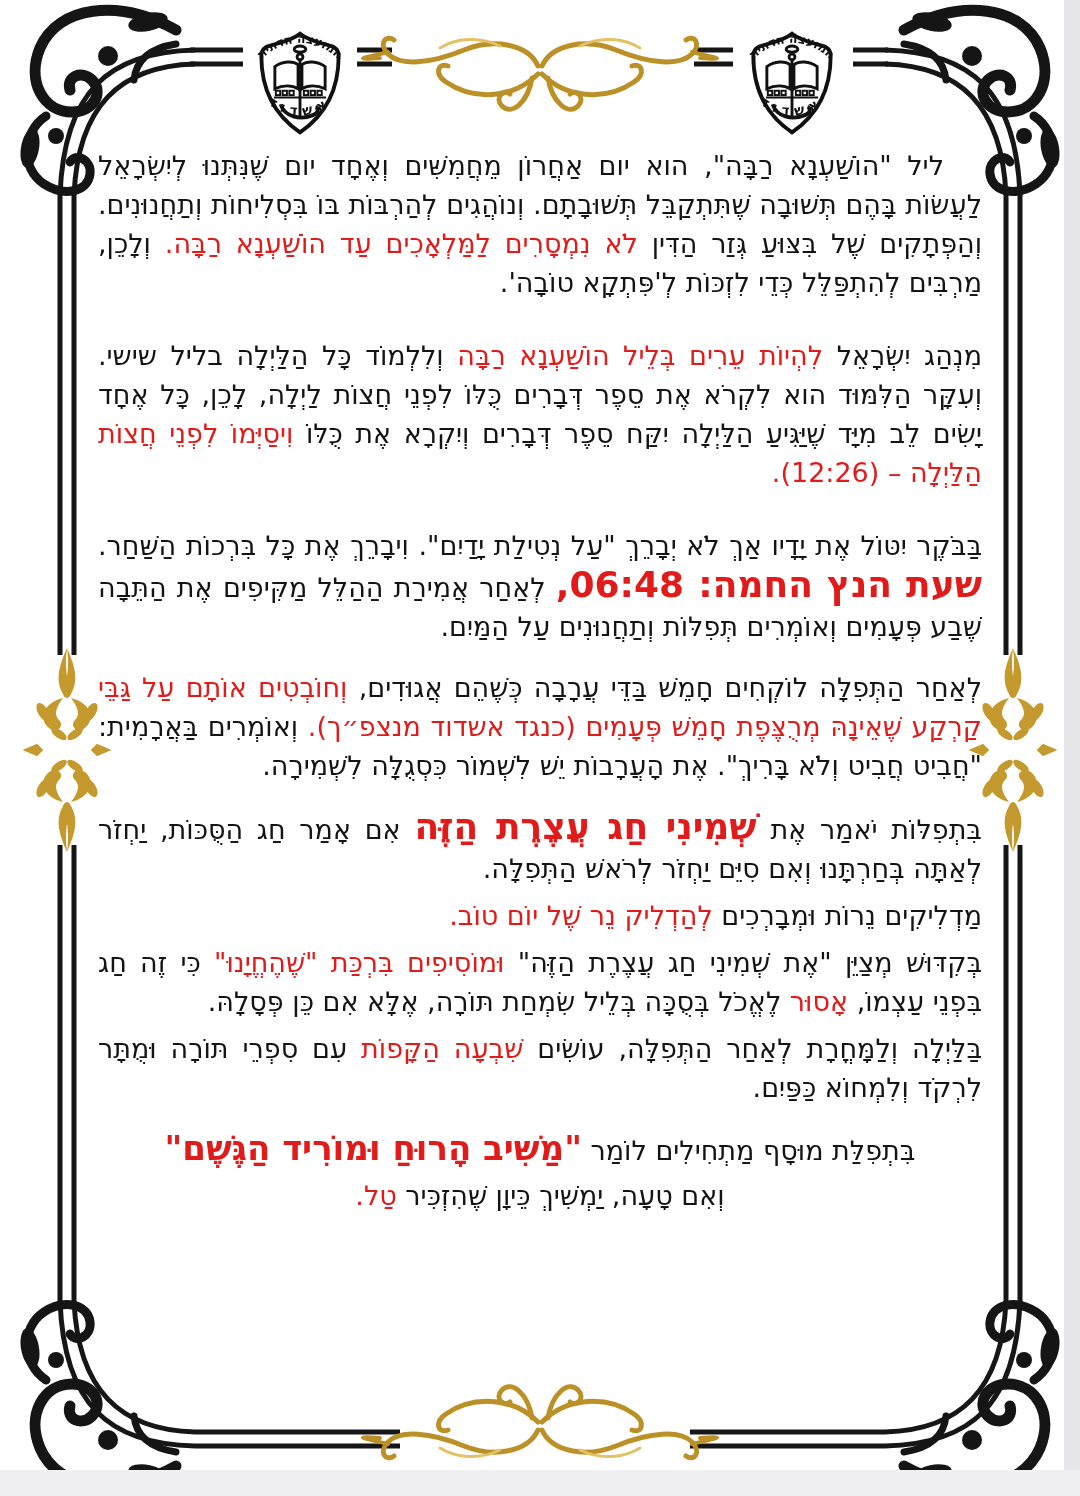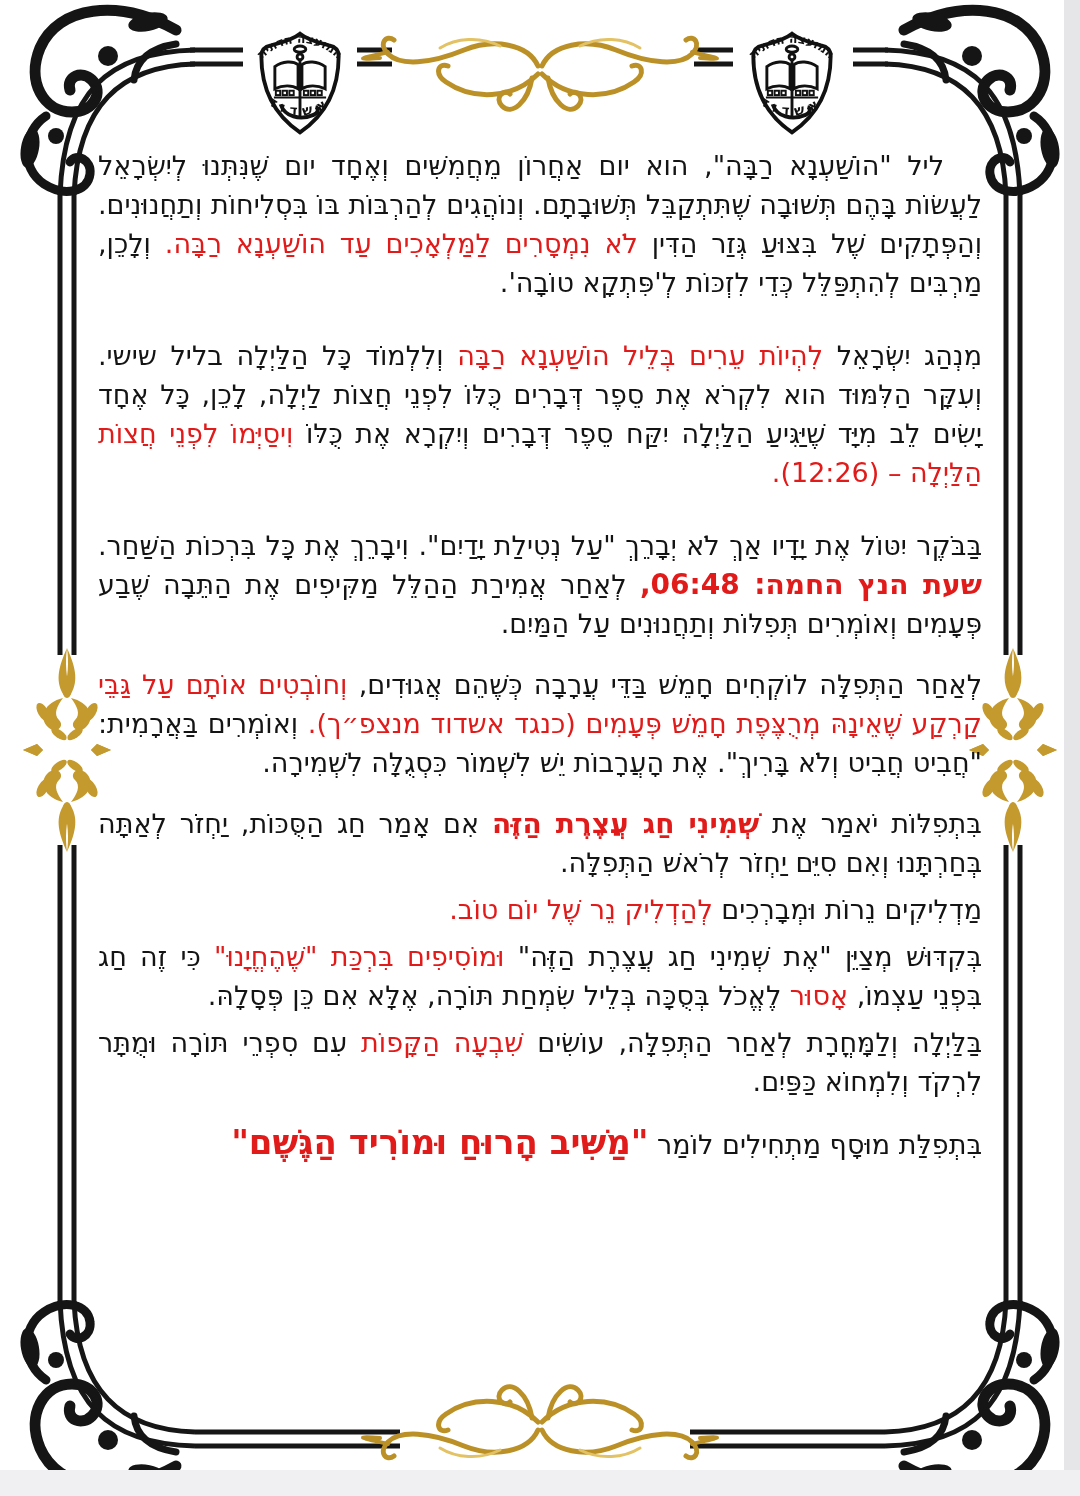--- a/index.html
+++ b/index.html
@@ -18,23 +18,23 @@
     direction:rtl;text-align:justify;color:#141414;
     font-size:27px;line-height:39px;
   }
   .para{margin:0 0 16px 0;}
   .mb-lg{margin-bottom:34px;}
   .mb-md{margin-bottom:22px;}
   .mb-sm{margin-bottom:8px;}
   .mb-xs{margin-bottom:6px;}
   .indent{text-indent:38px;}
   .red{color:#e11a1a;font-weight:normal;}
-  .red-large{color:#e11a1a;font-weight:bold;font-size:28px;}
+  .red-large{color:#e11a1a;font-weight:bold;font-size:36px;}
   .red-xlarge{color:#e11a1a;font-weight:bold;font-size:34px;}
-  .centered{text-align:right;}
+  .centered{text-align:center;}
   .final-block{margin-top:16px;}
   .seal-text{font-size:12.5px;font-weight:bold;fill:#111;}
   .city-text{font-size:14px;font-weight:bold;fill:#111;letter-spacing:6px;}
 </style>
 </head>
 <body>
 
 <div class="page">
 
   <svg class="frame" viewBox="0 0 1080 1496" xmlns="http://www.w3.org/2000/svg">
@@ -229,18 +229,22 @@
       <span class="run">בַּלַּיְלָה וְלַמָּחֳרָת לְאַחַר הַתְּפִלָּה, עוֹשִׂים</span>
       <span class="run red">שִׁבְעָה הַקָּפוֹת</span>
       <span class="run">עִם סִפְרֵי תּוֹרָה וּמֻתָּר לִרְקֹד וְלִמְחוֹא כַּפַּיִם.</span>
     </p>
 
     <p class="para mb-xs centered final-block">
       <span class="run">בִּתְפִלַּת מוּסָף מַתְחִילִים לוֹמַר</span>
       <span class="run red-xlarge">"מַשִּׁיב הָרוּחַ וּמוֹרִיד הַגֶּשֶׁם"</span>
     </p>
 
+    <p class="para centered">
+      <span class="run">וְאִם טָעָה, יַמְשִׁיךְ כֵּיוָן שֶׁהִזְכִּיר</span>
+      <span class="run red">טַל.</span>
+    </p>
 
   </div>
 
   <div class="edge-right"></div>
   <div class="edge-bottom"></div>
 </div>
 
 </body></html>

